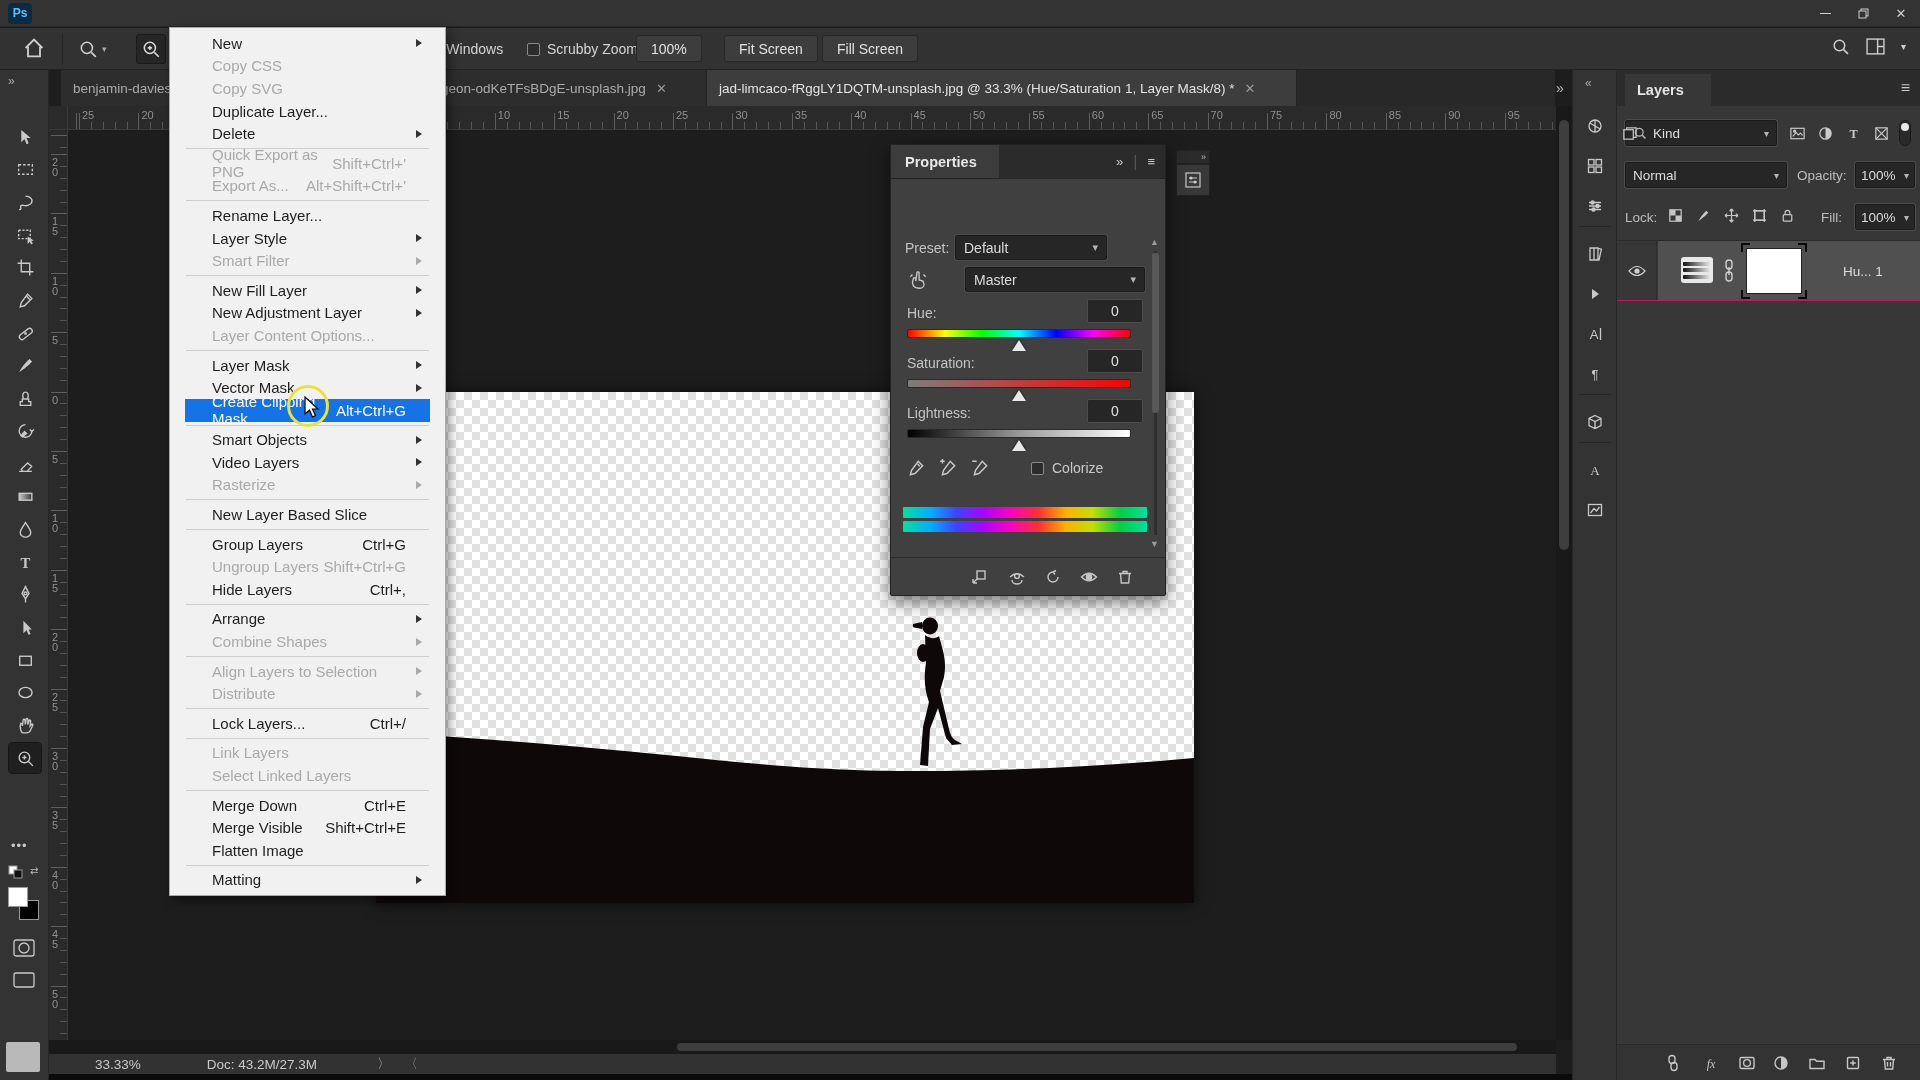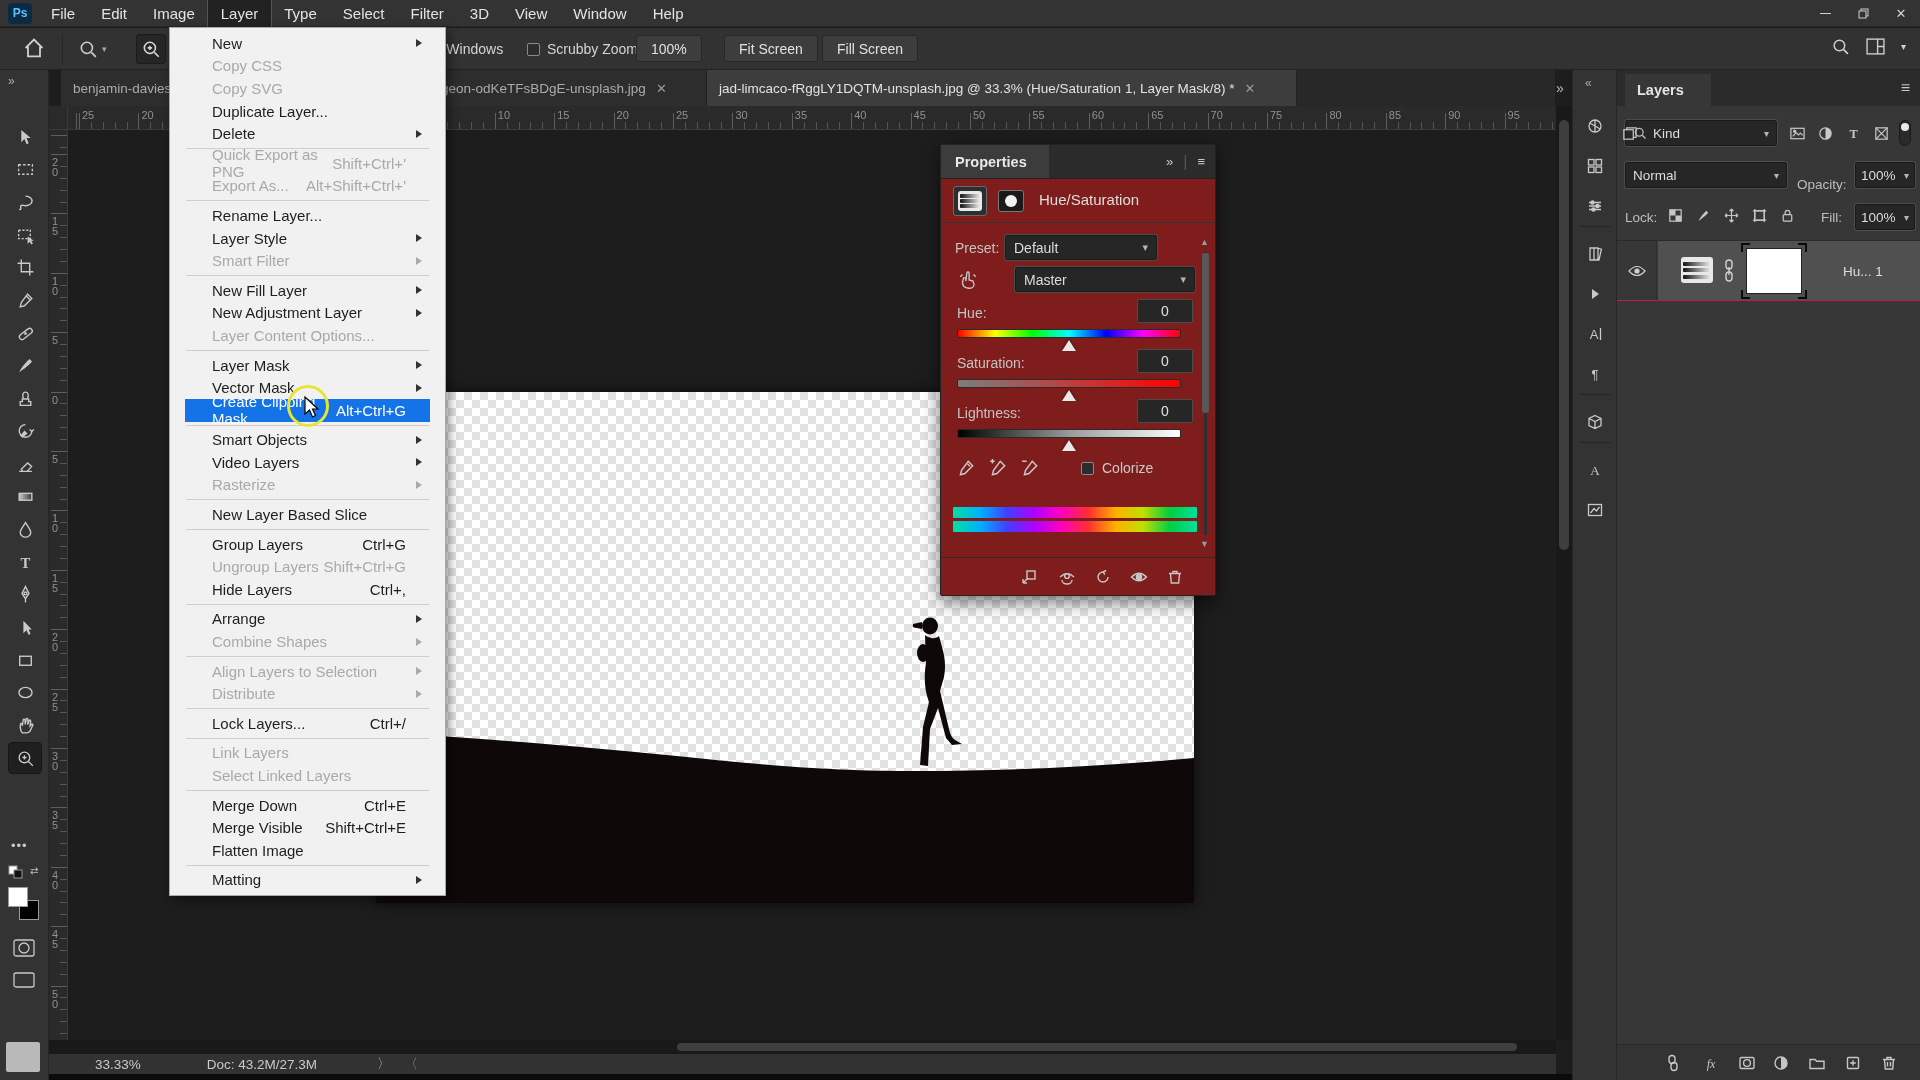--- a/index.html
+++ b/index.html
@@ -80,21 +80,21 @@
   .mi .lab { flex:1; }
   .mi .sc { color:#1e1e1e; margin-right:16px; }
   .mi .sub { width:0; height:0; border-left:6px solid #333; border-top:4.5px solid transparent; border-bottom:4.5px solid transparent; }
   .mi.dis, .mi.dis .sc { color:#a9a9a9; }
   .mi.dis .sub { border-left-color:#a9a9a9; }
   .mi.hl { background:#1473e6; color:#fff; }
   .mi.hl .sc { color:#fff; }
   .msep { height:1px; background:#cfcfcf; margin:3px 1px; }
 
   
-  #props { left:940px; top:144px; width:276px; height:452px; background:#7f1d1d; border:1px solid #232323; box-shadow:0 6px 18px rgba(0,0,0,.55); z-index:40; border-radius:2px; }
+  #props { left:890px; top:144px; width:276px; height:452px; background:#404040; border:1px solid #232323; box-shadow:0 6px 18px rgba(0,0,0,.55); z-index:40; border-radius:2px; }
   #props-head { height:34px; background:#2b2b2b; display:flex; align-items:stretch; border-bottom:1px solid #232323;}
   #props-tab { width:108px; background:#3c3c3c; color:#e8e8e8; font-size:14.5px; font-weight:bold; display:flex; align-items:center; padding-left:14px; }
   #props-head .right { margin-left:auto; display:flex; align-items:center; gap:10px; padding-right:10px; color:#c9c9c9; }
   .icon-btn16 { color:#c9c9c9; font-size:13px; }
   #adj-row { position:relative; height:44px; border-bottom:1px solid #333; }
   .hue-icon { background:#e8e8e8; border-radius:3px; display:flex; flex-direction:column; justify-content:space-evenly; padding:2px; }
   .hue-icon i { display:block; height:4px; background:linear-gradient(to right,#111,#eee); border-radius:1px; }
   #adj-btn1 { position:absolute; left:12px; top:7px; width:34px; height:30px; background:#2e2e2e; border:1px solid #6a6a6a; border-radius:3px; display:flex; align-items:center; justify-content:center; }
   #adj-btn2 { position:absolute; left:54px; top:7px; width:32px; height:30px; display:flex; align-items:center; justify-content:center; }
   #adj-mask { width:26px; height:22px; background:#1a1a1a; border:1px solid #777; border-radius:3px; display:flex; align-items:center; justify-content:center; }
@@ -158,33 +158,20 @@
   .checker-sm { background-color:#fff; background-image:
       linear-gradient(45deg,#d8d8d8 25%,transparent 25%,transparent 75%,#d8d8d8 75%),
       linear-gradient(45deg,#d8d8d8 25%,transparent 25%,transparent 75%,#d8d8d8 75%);
     background-size:8px 8px; background-position:0 0,4px 4px; }
 </style>
 </head>
 <body>
 
 <div class="abs" id="titlebar">
   <div id="ps-logo">Ps</div>
-  <div id="menubar-items" style="display:flex;">
-      <div class="menubar-item">File</div>
-      <div class="menubar-item">Edit</div>
-      <div class="menubar-item">Image</div>
-      <div class="menubar-item active">Layer</div>
-      <div class="menubar-item">Type</div>
-      <div class="menubar-item">Select</div>
-      <div class="menubar-item">Filter</div>
-      <div class="menubar-item">3D</div>
-      <div class="menubar-item">View</div>
-      <div class="menubar-item">Window</div>
-      <div class="menubar-item">Help</div>
-    </div>
   <div id="win-controls">
     <div class="win-btn">
         <span style="display:block;width:11px;height:1px;background:#cfcfcf;"></span>
       </div>
     <div class="win-btn">
       <svg width="11" height="11" viewBox="0 0 11 11">
           <rect x="3" y="1" width="7" height="7" fill="none" stroke="#cfcfcf"></rect>
           <rect x="1" y="3" width="7" height="7" fill="#333" stroke="#cfcfcf"></rect>
         </svg>
     </div>
@@ -638,35 +625,20 @@
 
 <div class="abs" id="props">
   <div id="props-head">
     <div id="props-tab">Properties</div>
     <div class="right">
       <span class="icon-btn16">»</span>
       <span style="color:#555;">|</span>
       <span class="icon-btn16">≡</span>
     </div>
   </div>
-  <div id="adj-row">
-    <div id="adj-btn1">
-      <span class="hue-icon" style="width:24px;height:20px;">
-          <i></i>
-          <i></i>
-          <i></i>
-        </span>
-    </div>
-    <div id="adj-btn2">
-      <span id="adj-mask">
-          <i></i>
-        </span>
-    </div>
-    <div id="adj-title">Hue/Saturation</div>
-  </div>
 
   <div class="prop-label" style="left:14px;top:95px;">Preset:</div>
   <div class="prop-select" style="left:64px;top:90px;width:152px;">
     <span>Default</span>
       <span class="chev">▾</span>
   </div>
 
   <div class="abs" style="left:16px;top:124px;">
     <svg width="22" height="22" viewBox="0 0 20 20">
         <path d="M8,17 C6,16 5,14 5,12 L6,8 H8 V11 L9,3.5 C9,2.5 11,2.5 11,3.5 V10 L14.5,11 L15.5,14 C15.5,16 13.5,17.5 11,17.5 Z M3,7 L5,5 M17,7 L15,5" fill="none" stroke="#c9c9c9" stroke-width="1.2"></path>
@@ -885,21 +857,21 @@
       </div>
       <div class="abs" style="left: 282px; top: 50px; width: 12px; height: 26px; background: rgb(42, 42, 42); border: 1px solid rgb(26, 26, 26); border-radius: 6px;">
         <div style="width: 8px; height: 8px; border-radius: 50%; background: rgb(232, 232, 232); margin: 2px auto;"></div>
       </div>
     </div>
 
   <div class="lselect" style="left:8px;top:92px;width:162px;">
     <span>Normal</span>
       <span class="chev">▾</span>
   </div>
-  <div class="llabel" style="left:180px;top:107px;">Opacity:</div>
+  <div class="llabel" style="left:180px;top:98px;">Opacity:</div>
   <div class="lselect" style="left:238px;top:92px;width:60px;padding:0 5px;">
     <span>100%</span>
       <span class="chev">▾</span>
   </div>
 
   <div class="llabel" style="left:8px;top:140px;">Lock:</div>
   <div id="lock-icons">
       <div class="lk-icon" style="left: 46px; top: 134px;">
         <svg width="17" height="17" viewBox="0 0 18 18">
           <rect x="3" y="3" width="6" height="6" fill="#c6c6c6" stroke="none"></rect>

